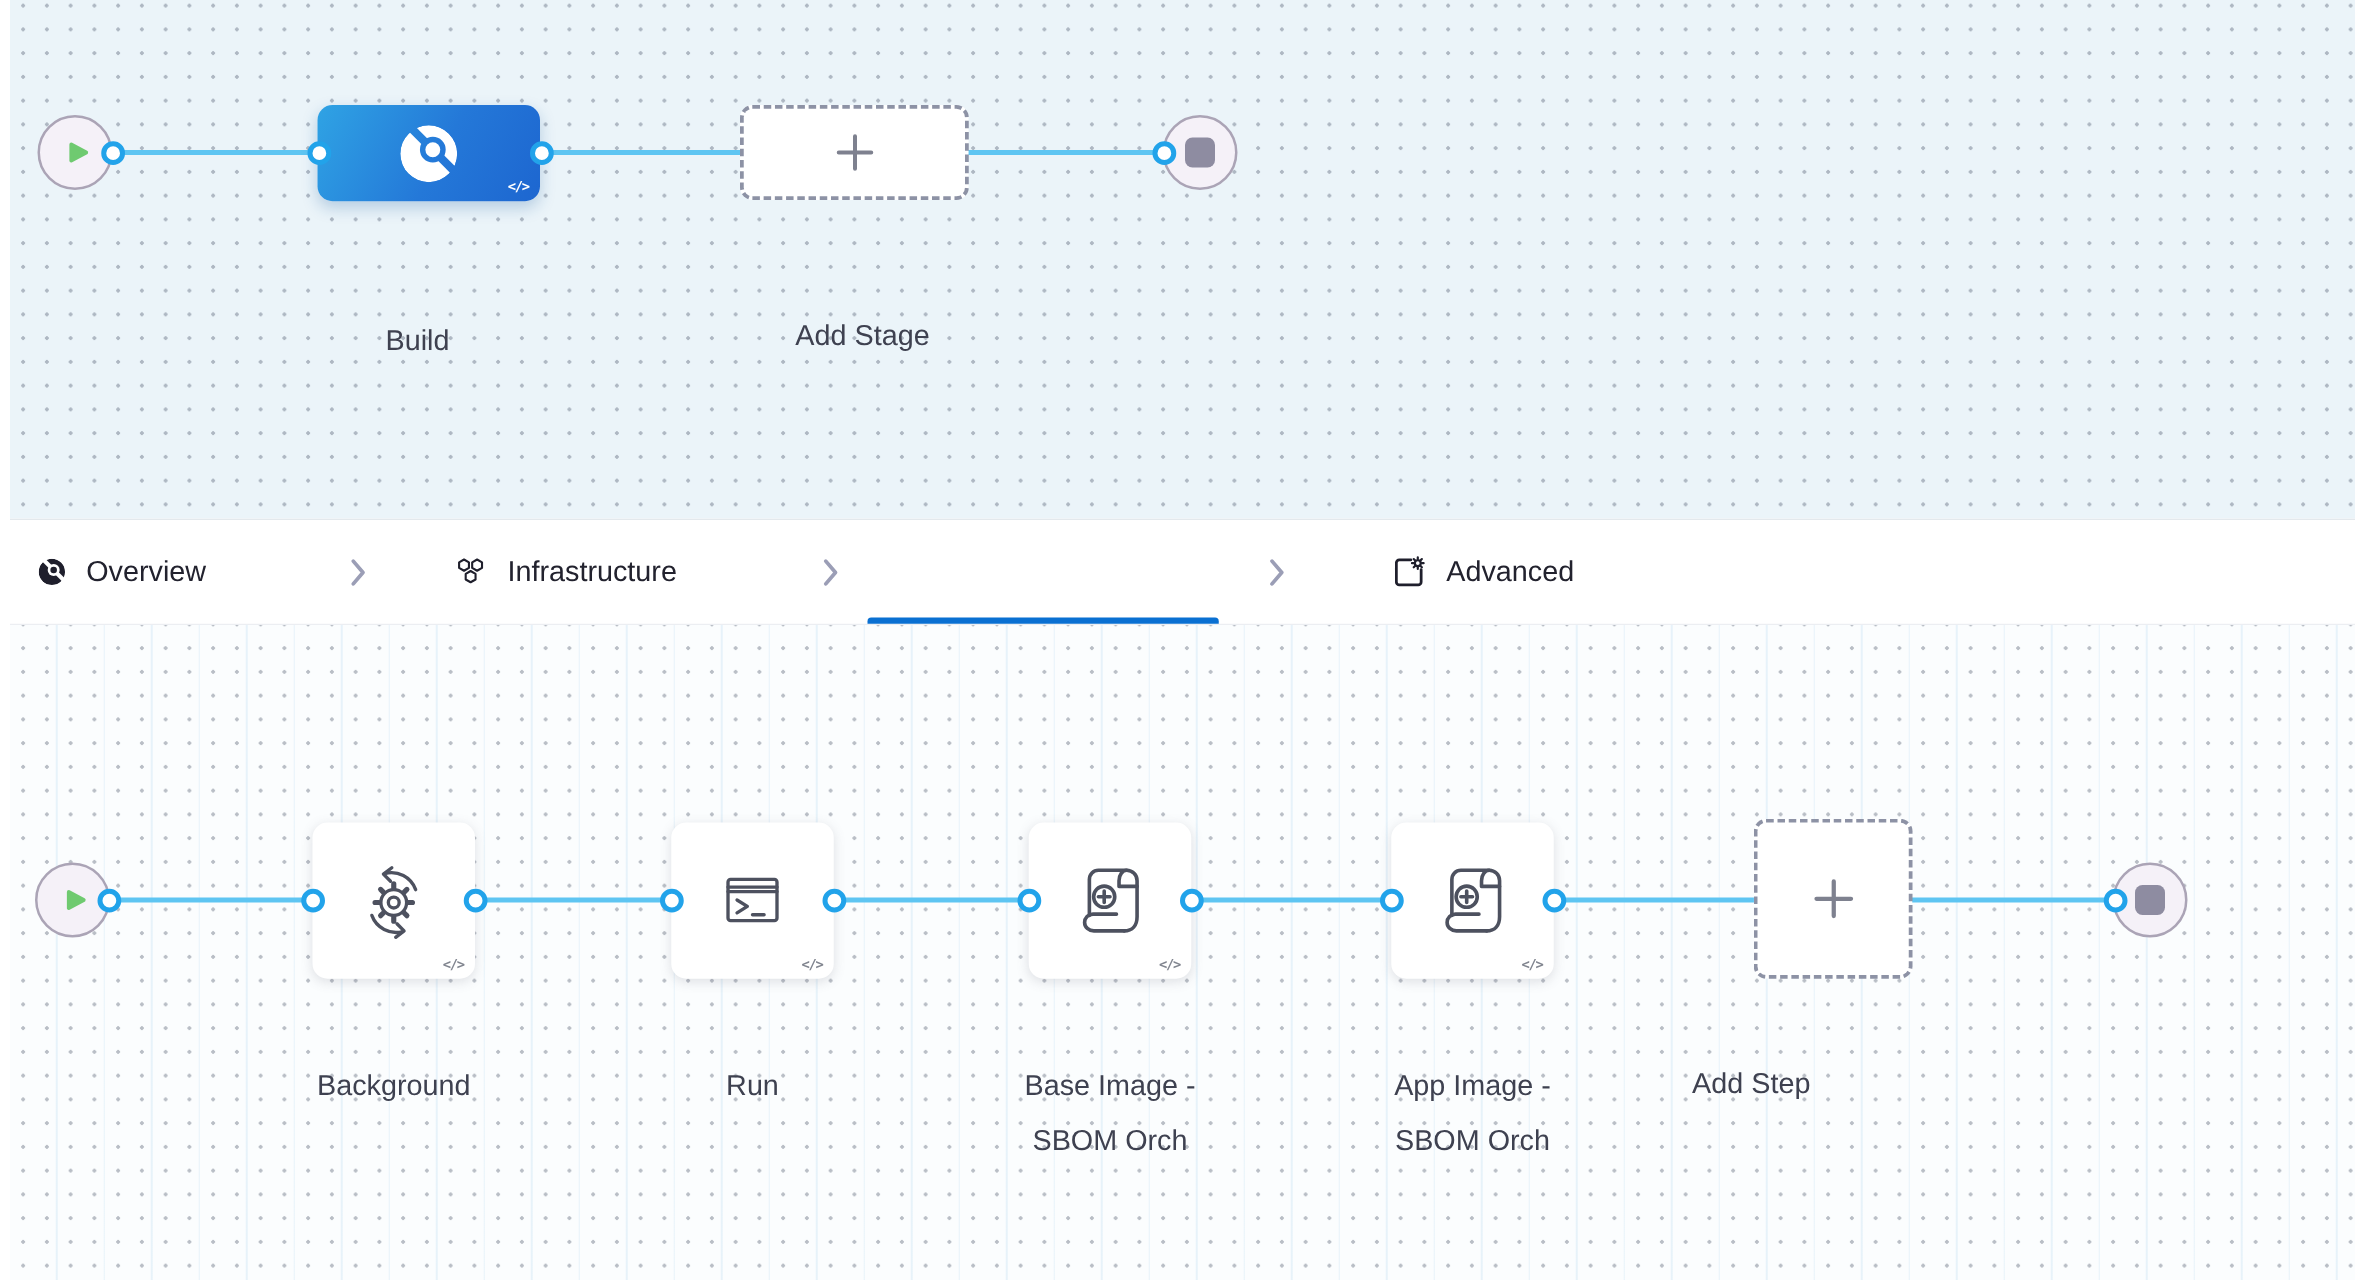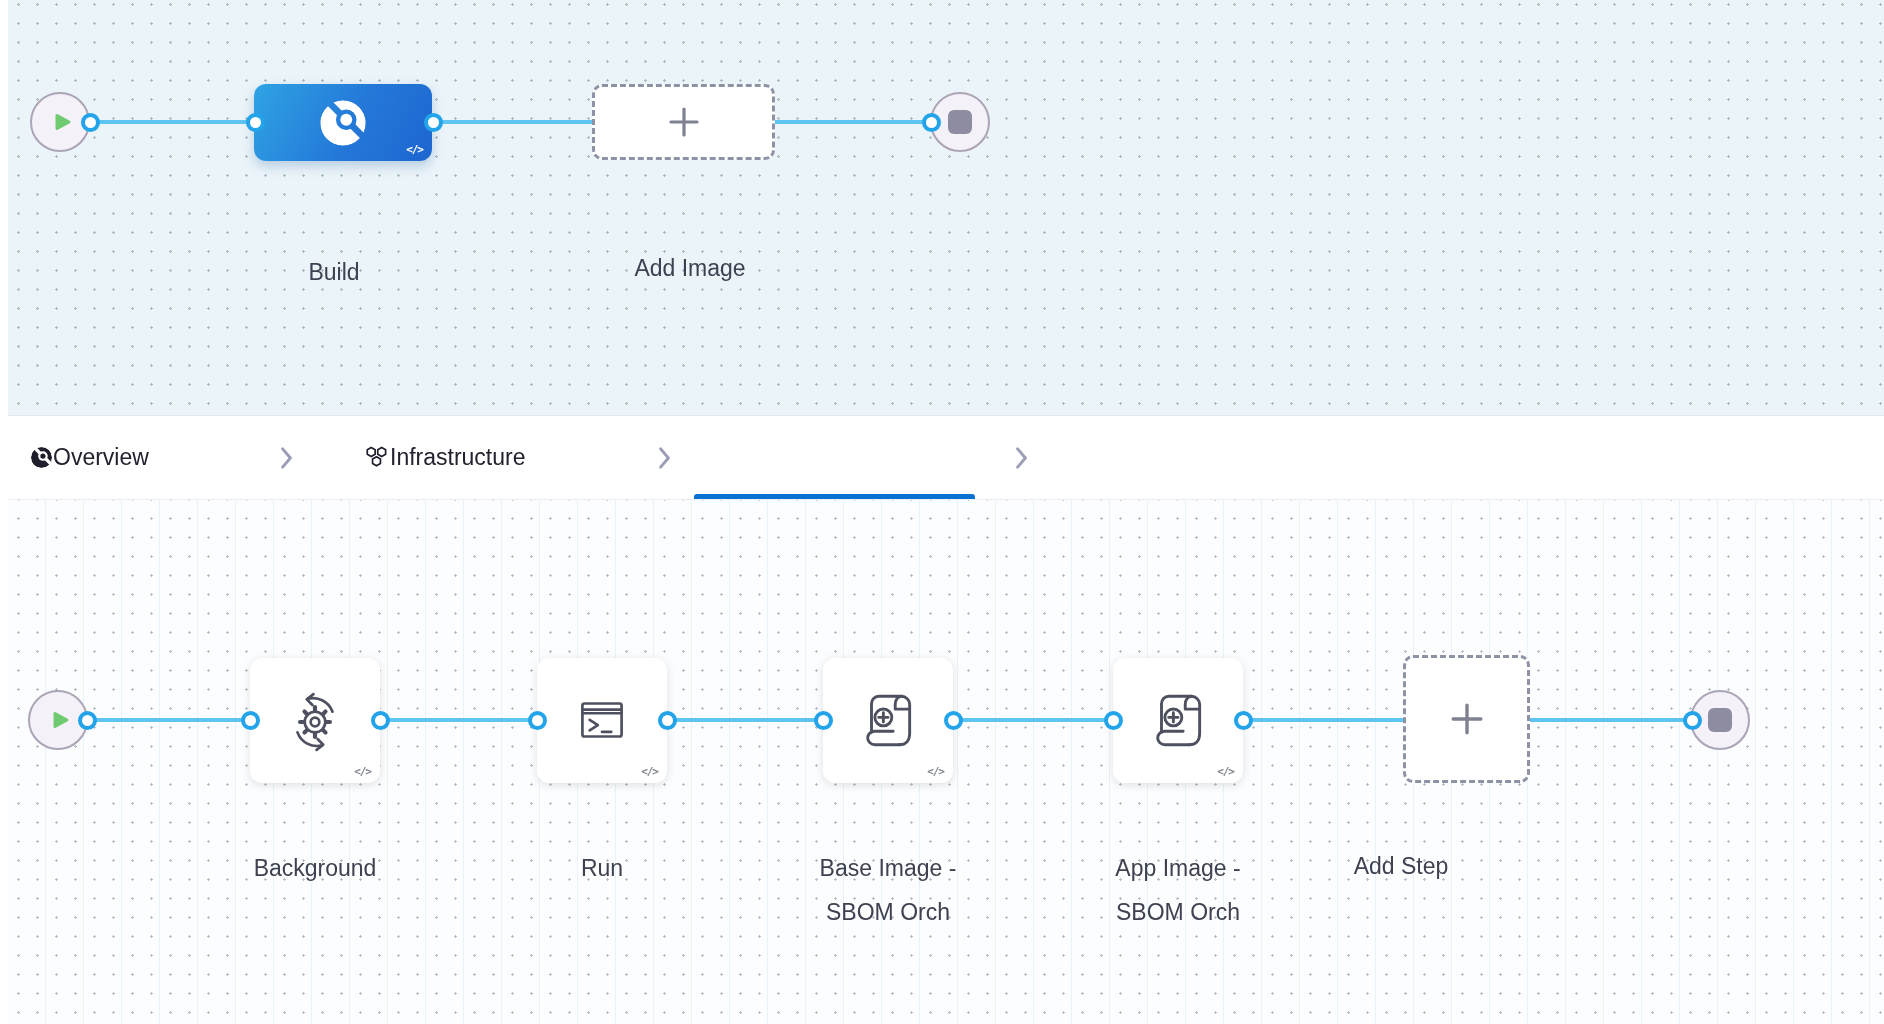--- a/index.html
+++ b/index.html
@@ -72,21 +72,21 @@
     position:absolute;width:170px;text-align:center;z-index:2;
     font-size:23px;line-height:44px;color:#3e4150;margin-top:46px;
   }
 
   
   .tabbar{
     position:absolute;left:0;top:415px;width:1884px;height:83px;background:#ffffff;
     border-top:1px solid #e3e8ec;box-shadow:0 1px 0 #eceef2;z-index:5;
   }
   .tab{
-    position:absolute;top:0;height:100%;display:flex;align-items:center;
+    position:absolute;top:0;height:100%;display:flex;align-items:center;gap:16px;
     font-size:23px;color:#22222e;cursor:pointer;
   }
   .tab.active{font-weight:700;color:#15151f;}
   .tab-chevron{position:absolute;top:0;height:100%;display:flex;align-items:center;}
   .tab-underline{
     position:absolute;left:694px;bottom:0;width:281px;height:5px;
     background:#0a70d2;border-radius:3px 3px 0 0;
   }
 </style>
 </head>
@@ -131,21 +131,21 @@
   <div class="round-node" style="left:930px;top:92px;">
     <span class="stop-square"></span>
   </div>
 
   <div class="port" style="left:81px;top:113px;"></div>
   <div class="port" style="left:246px;top:113px;"></div>
   <div class="port" style="left:424px;top:113px;"></div>
   <div class="port" style="left:922px;top:113px;"></div>
 
   <div class="node-label" style="left:249px;top:204px;">Build</div>
-  <div class="node-label" style="left:605px;top:200px;">Add Image</div>
+  <div class="node-label" style="left:605px;top:200px;">Add Stage</div>
 </div>
 
 <div class="tabbar">
 
   <div class="tab" style="left:30px;">
     <span style="display:flex;">
       <svg width="23" height="23" viewBox="0 0 48 48">
         <defs>
           <mask id="ciMaskB">
             <circle cx="24" cy="24" r="22" fill="#fff"></circle>
@@ -183,20 +183,32 @@
       </svg>
   </div>
 
 
   <div class="tab-chevron" style="left:1015px;">
     <svg width="13" height="24" viewBox="0 0 10 18" fill="none" stroke="#9b9eb6" stroke-width="2.3" stroke-linecap="round" stroke-linejoin="round">
         <path d="M2 2 L8 9 L2 16"></path>
       </svg>
   </div>
 
+  <div class="tab" style="left:1113px;">
+    <span style="display:flex;">
+      <svg width="28" height="28" viewBox="0 0 24 24" fill="none" stroke="#1f1f2c" stroke-width="1.9" stroke-linecap="round" stroke-linejoin="round">
+        <path d="M13.5 3.3 H5.5 a2 2 0 0 0 -2 2 v13.2 a2 2 0 0 0 2 2 h13 a2 2 0 0 0 2 -2 V10"></path>
+        <g transform="translate(18.2,5.6)" stroke-width="1.5">
+          <circle r="2"></circle>
+          <path d="M0 -4 V-2.7 M0 4 V2.7 M-4 0 H-2.7 M4 0 H2.7 M-2.8 -2.8 L-1.9 -1.9 M2.8 2.8 L1.9 1.9 M-2.8 2.8 L-1.9 1.9 M2.8 -2.8 L1.9 -1.9"></path>
+        </g>
+      </svg>
+    </span>
+    <span>Advanced</span>
+  </div>
 
   <div class="tab-underline"></div>
 </div>
 
 <div class="canvas canvas-bottom">
 
   <div class="edge" style="left:87px;top:220px;width:1605px;"></div>
 
   <div class="round-node" style="left:28px;top:192px;">
     <span style="margin-left:4px;display:flex;">

